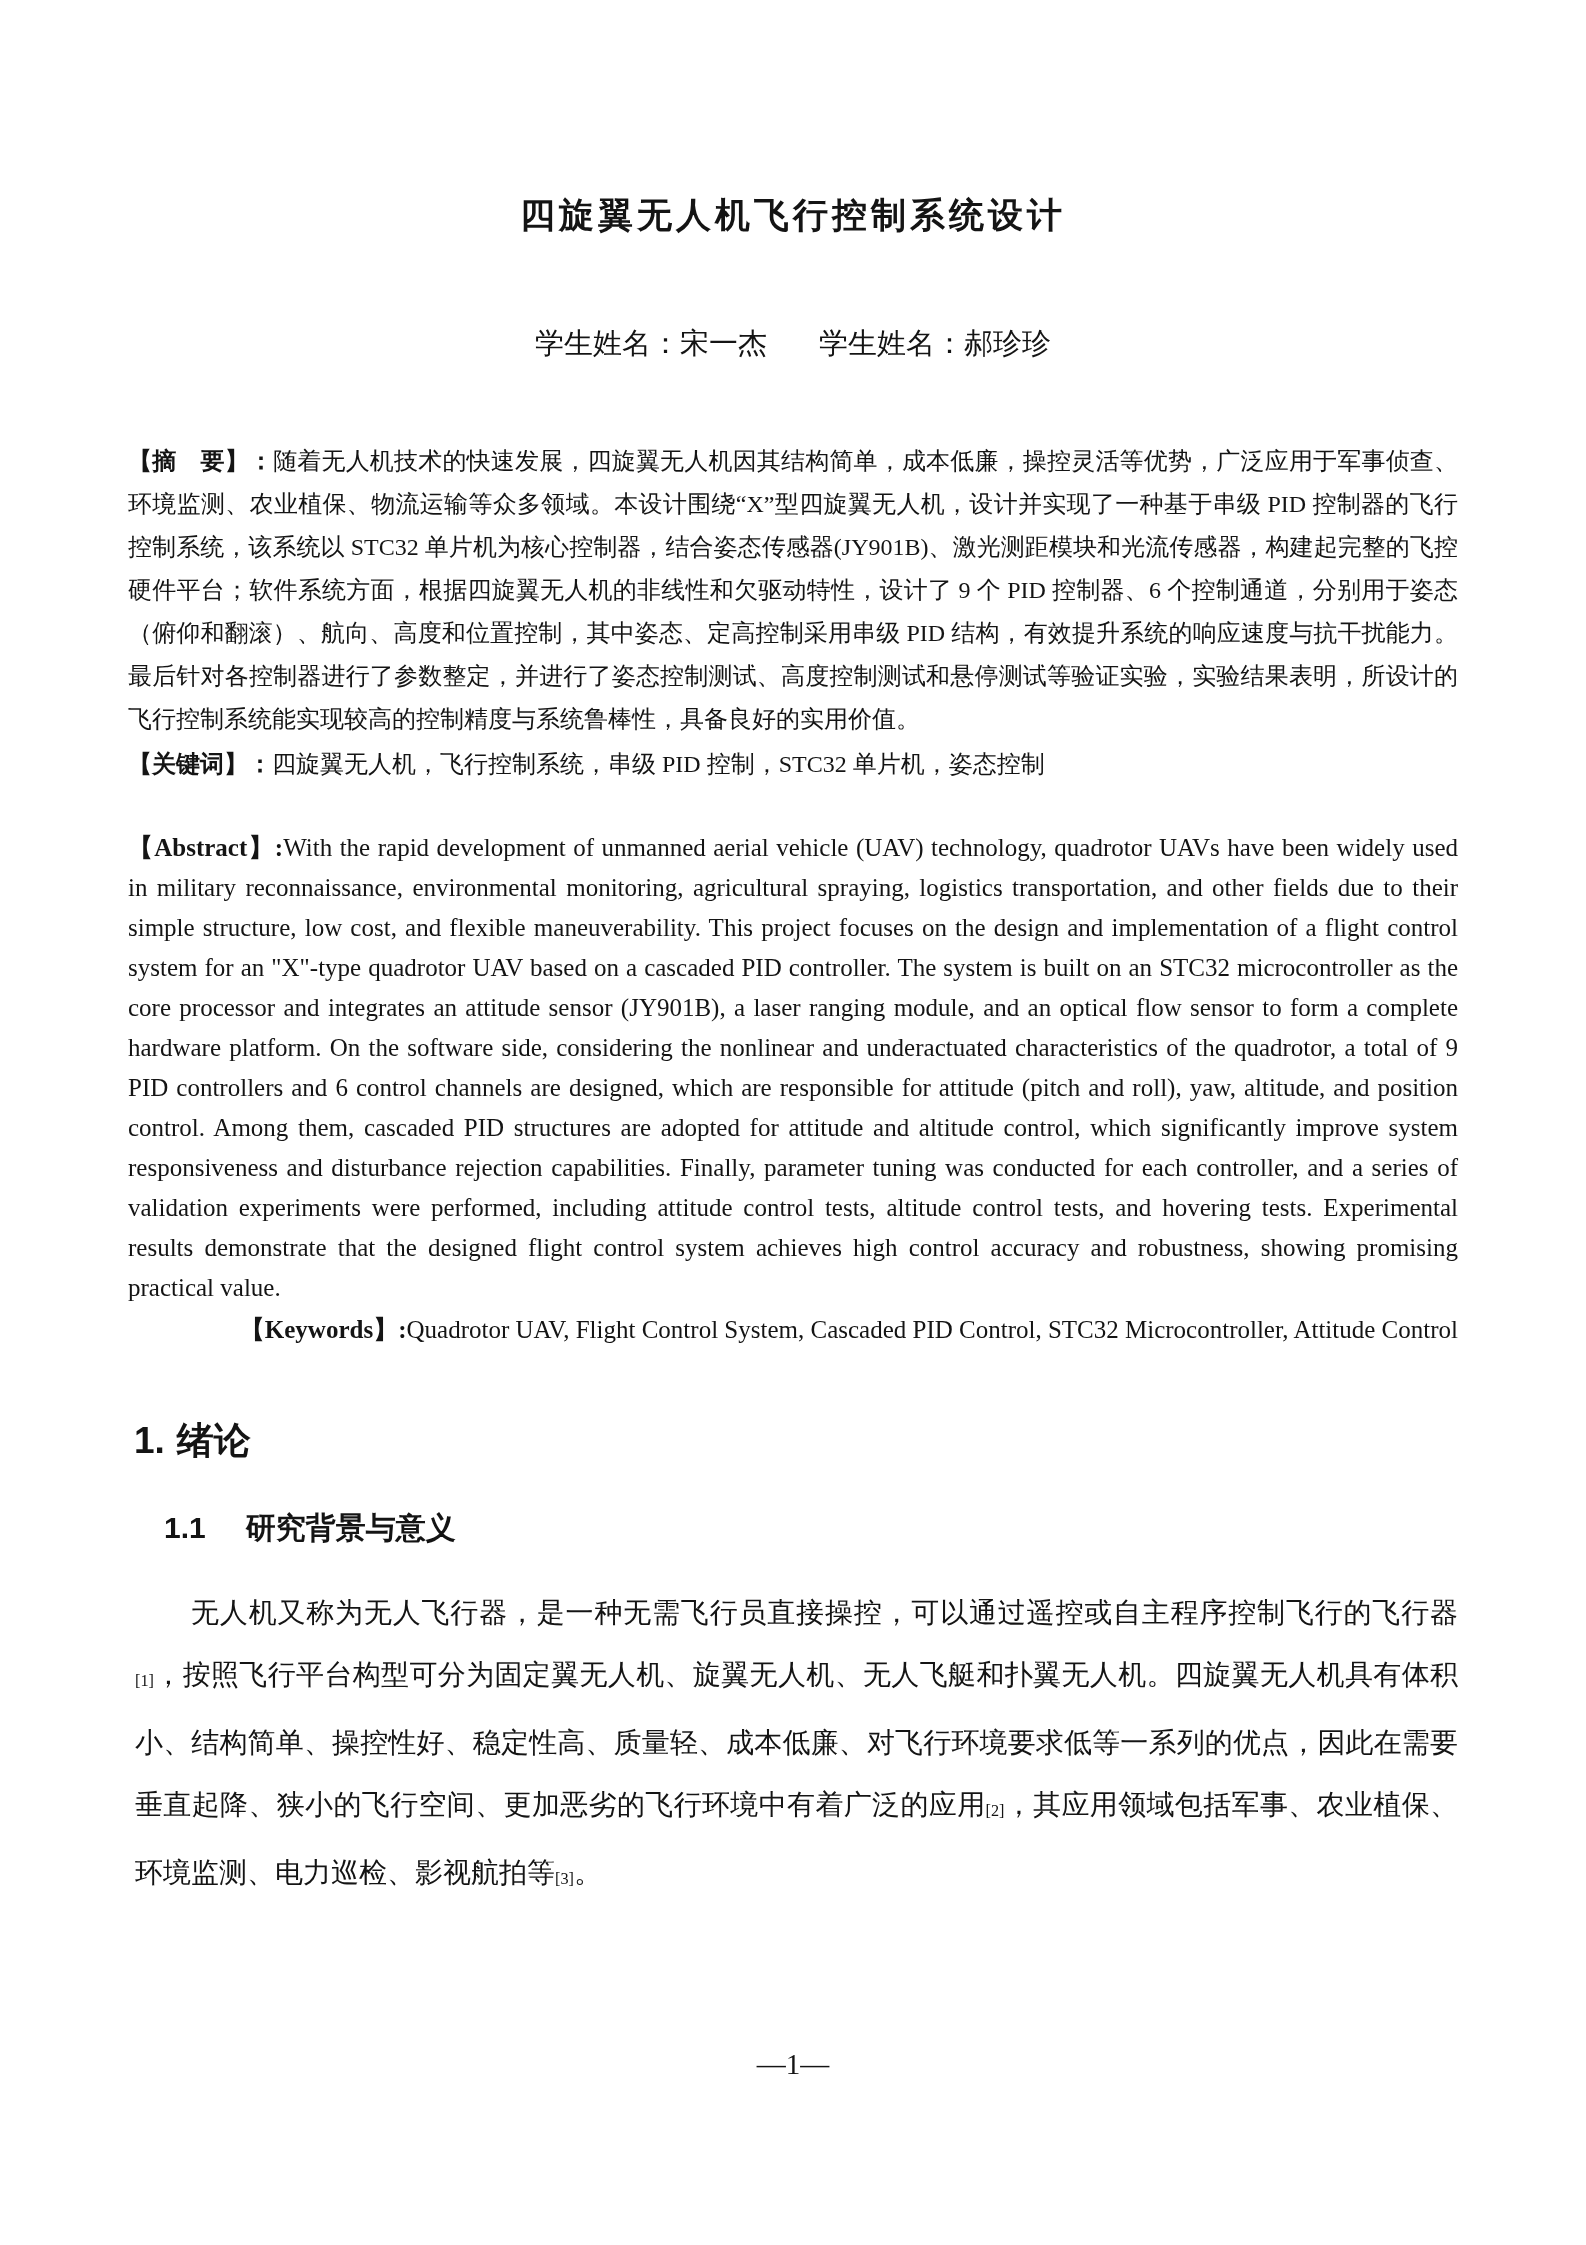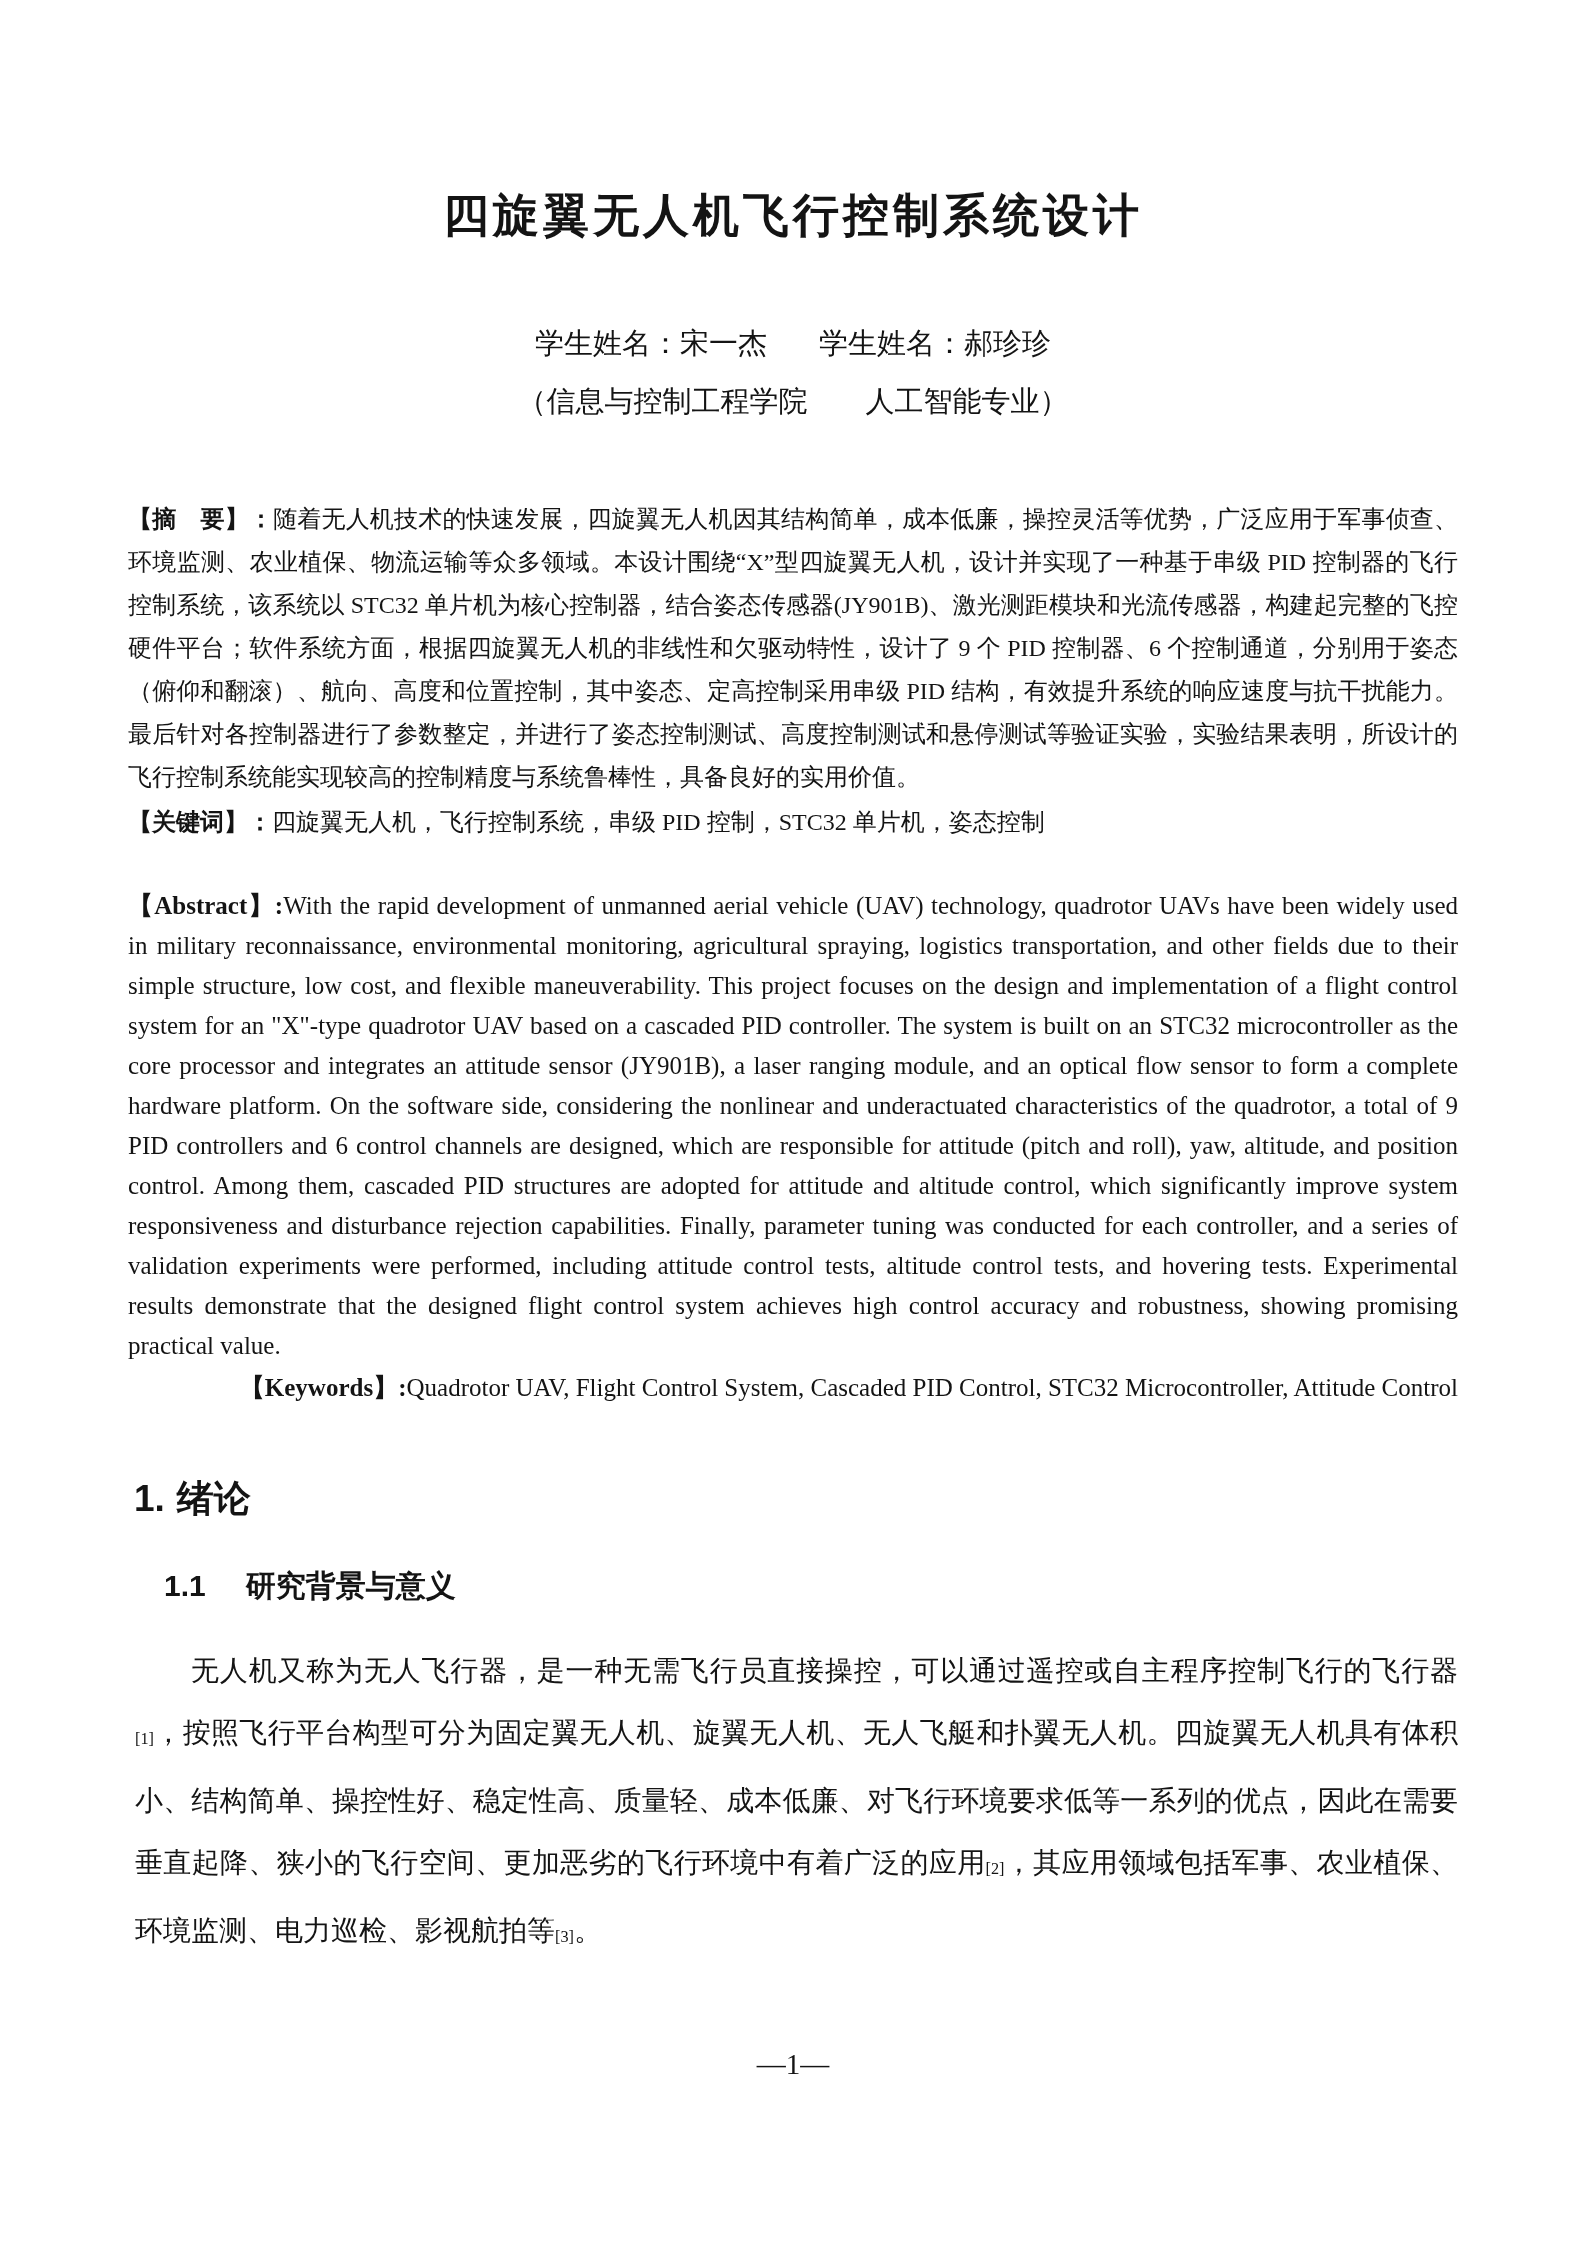--- a/index.html
+++ b/index.html
@@ -11,21 +11,21 @@
     color:#141414;
     font-family:"Liberation Serif","DejaVu Serif",serif;
     overflow:hidden;
     box-sizing:border-box;
     padding:0 128px;
   }
   .title{
     margin:0;
     padding-top:186px;
     text-align:center;
-    font-size:46px;
+    font-size:35px;
     font-weight:bold;
     letter-spacing:4px;
     line-height:58px;
     font-family:"Liberation Sans","DejaVu Sans",sans-serif;
   }
   .byline{
     margin-top:80px;
     text-align:center;
     font-size:29px;
     line-height:38px;
@@ -103,21 +103,20 @@
 <body>
 
 <div class="page">
 
   <h1 class="title">四旋翼无人机飞行控制系统设计</h1>
 
   <div class="byline">
     <span class="student">学生姓名：宋一杰</span><span class="advisor">学生姓名：郝珍珍</span>
   </div>
 
-  <div class="affiliation">（信息与控制工程学院　　人工智能专业）</div>
 
   <p class="abs-zh"><b class="lbl">【摘　要】：</b><span>随着无人机技术的快速发展，四旋翼无人机因其结构简单，成本低廉，操控灵活等优势，广泛应用于军事侦查、环境监测、农业植保、物流运输等众多领域。本设计围绕“X”型四旋翼无人机，设计并实现了一种基于串级 PID 控制器的飞行控制系统，该系统以 STC32 单片机为核心控制器，结合姿态传感器(JY901B)、激光测距模块和光流传感器，构建起完整的飞控硬件平台；软件系统方面，根据四旋翼无人机的非线性和欠驱动特性，设计了 9 个 PID 控制器、6 个控制通道，分别用于姿态（俯仰和翻滚）、航向、高度和位置控制，其中姿态、定高控制采用串级 PID 结构，有效提升系统的响应速度与抗干扰能力。最后针对各控制器进行了参数整定，并进行了姿态控制测试、高度控制测试和悬停测试等验证实验，实验结果表明，所设计的飞行控制系统能实现较高的控制精度与系统鲁棒性，具备良好的实用价值。</span></p>
 
   <p class="kw-zh"><b class="lbl">【关键词】：</b><span>四旋翼无人机，飞行控制系统，串级 PID 控制，STC32 单片机，姿态控制</span></p>
 
   <p class="abs-en"><b class="lbl">【Abstract】:</b><span>With the rapid development of unmanned aerial vehicle (UAV) technology, quadrotor UAVs have been widely used in military reconnaissance, environmental monitoring, agricultural spraying, logistics transportation, and other fields due to their simple structure, low cost, and flexible maneuverability. This project focuses on the design and implementation of a flight control system for an "X"-type quadrotor UAV based on a cascaded PID controller. The system is built on an STC32 microcontroller as the core processor and integrates an attitude sensor (JY901B), a laser ranging module, and an optical flow sensor to form a complete hardware platform. On the software side, considering the nonlinear and underactuated characteristics of the quadrotor, a total of 9 PID controllers and 6 control channels are designed, which are responsible for attitude (pitch and roll), yaw, altitude, and position control. Among them, cascaded PID structures are adopted for attitude and altitude control, which significantly improve system responsiveness and disturbance rejection capabilities. Finally, parameter tuning was conducted for each controller, and a series of validation experiments were performed, including attitude control tests, altitude control tests, and hovering tests. Experimental results demonstrate that the designed flight control system achieves high control accuracy and robustness, showing promising practical value.</span> </p>
 
   <p class="kw-en"><b class="lbl">【Keywords】:</b><span>Quadrotor UAV, Flight Control System, Cascaded PID Control, STC32 Microcontroller, Attitude Control</span></p>
 
   <h2 class="chapter"><span class="n">1.</span><span class="t">绪论</span></h2>

